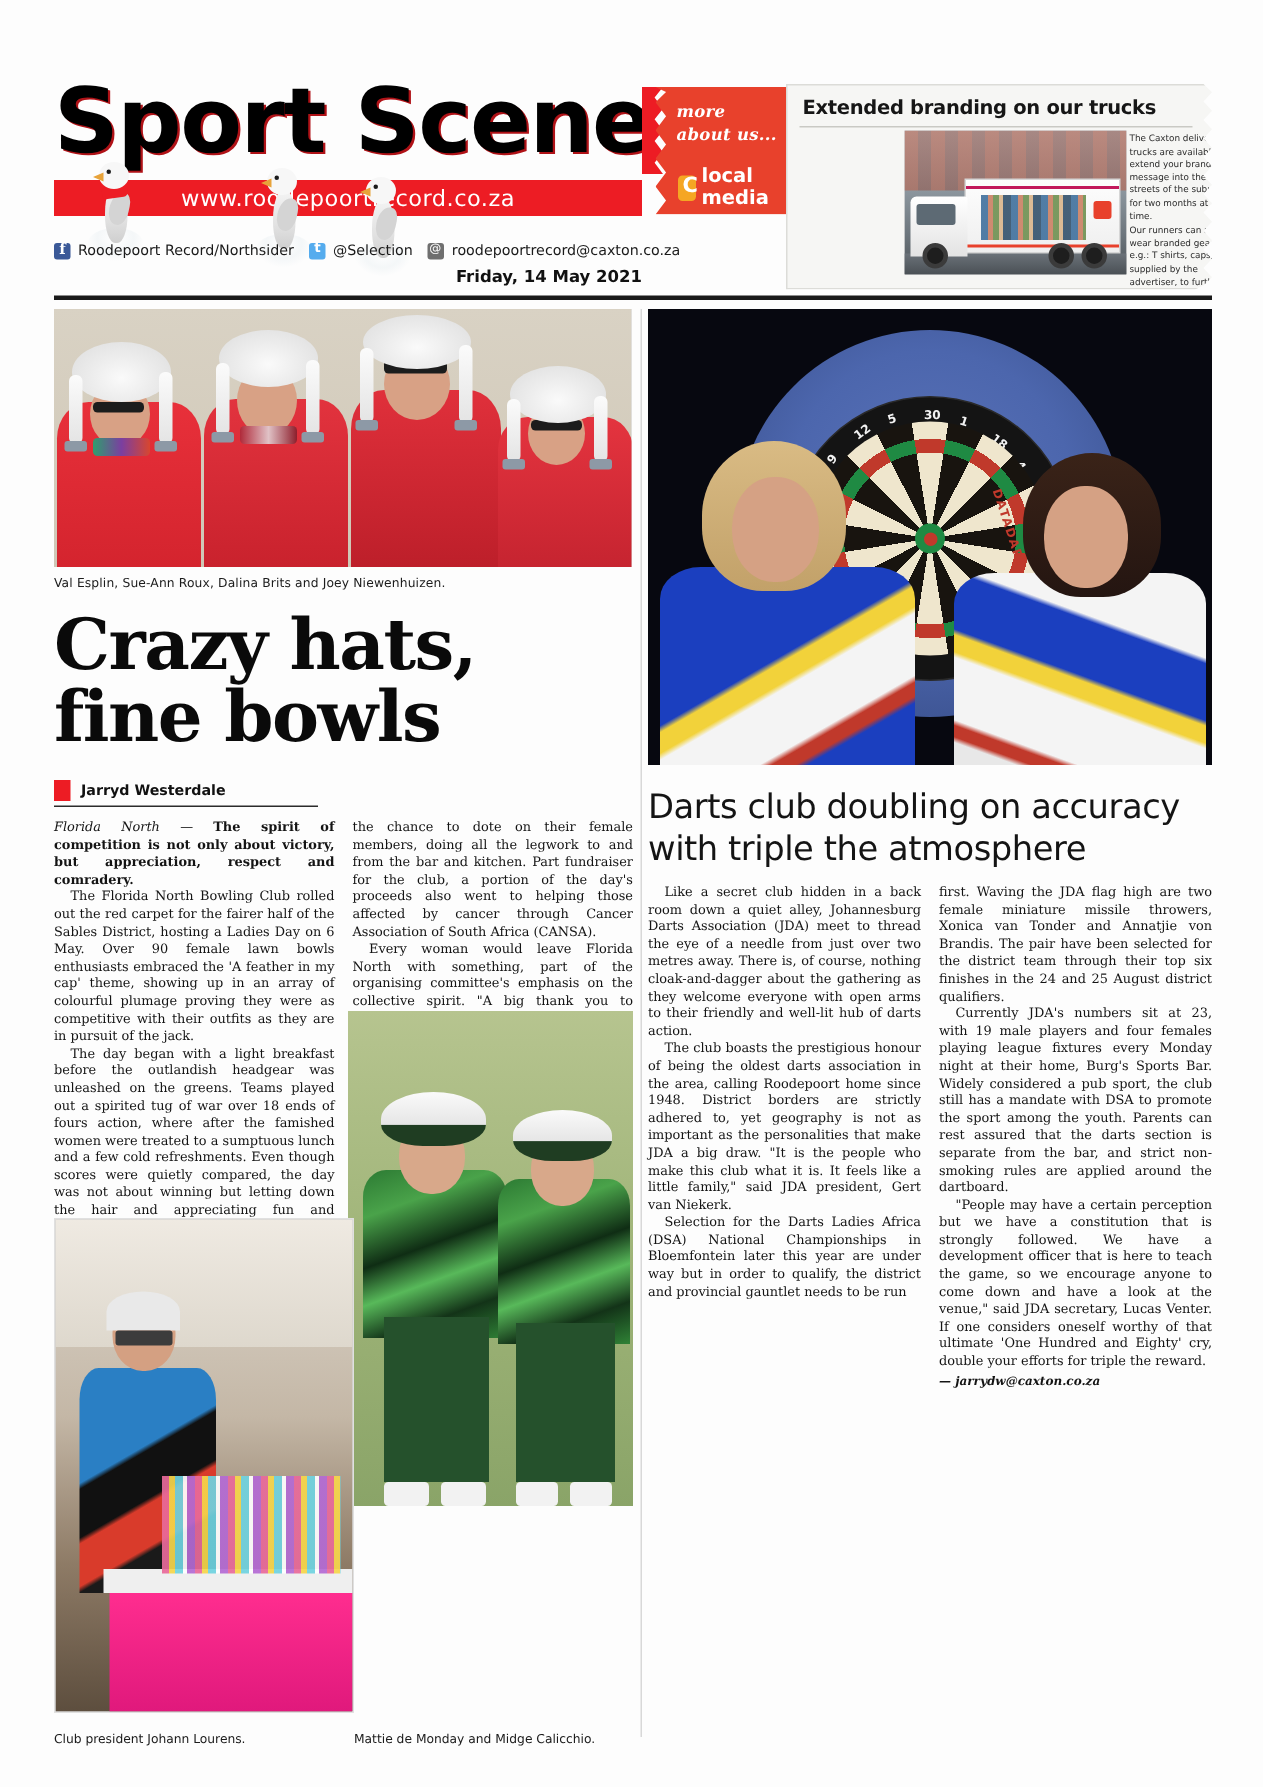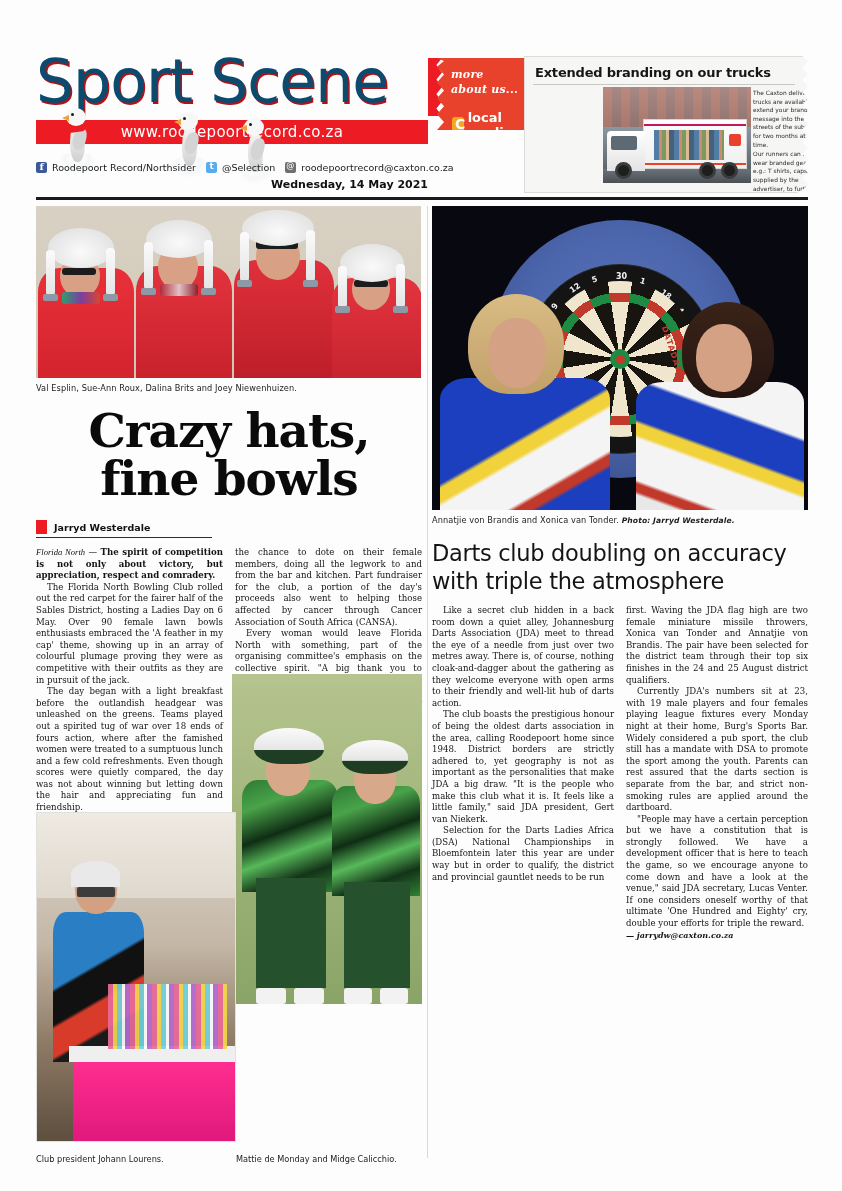--- a/index.html
+++ b/index.html
@@ -30,24 +30,24 @@
   .masthead-left {
     position: absolute;
     left: 0; top: 0;
     width: 392px; height: 146px;
   }
 
   .logo-wordmark {
     position: absolute;
     left: 0; top: 2px;
     font-family: "DejaVu Sans", sans-serif;
-    font-weight: normal;
+    font-weight: bold;
     font-size: 60px;
     letter-spacing: -1px;
-    color: #0c4a6e;
+    color: #000000;
     line-height: 62px;
     text-shadow: 1.5px 1.5px 0 #b01217;
     white-space: nowrap;
   }
 
   .logo-flag {
     position: absolute;
     left: 392px; top: 10px;
     width: 14px; height: 58px;
     background: #ed1c24;
@@ -196,21 +196,21 @@
     position: absolute;
     left: 36px; top: 197px;
     width: 772px; height: 2.5px;
     background: #1a1a1a;
   }
 
   
   .about-flag {
     position: absolute;
     left: 437px; top: 58px;
-    width: 88px; height: 72px;
+    width: 88px; height: 85px;
     background: #e8412c;
     clip-path: polygon(0 0, 100% 0, 100% 100%, 0 100%, 8% 89%, 0 78%, 8% 67%, 0 56%, 8% 45%, 0 34%, 8% 23%, 0 12%, 8% 4%);
     padding: 9px 0 0 14px;
   }
   .about-flag .ln {
     font-family: "DejaVu Serif", serif;
     font-style: italic;
     font-weight: bold;
     font-size: 11px;
     color: #fff;
@@ -508,21 +508,20 @@
 
   
   .headline-serif {
     font-family: "DejaVu Serif", serif;
     font-weight: bold;
     font-size: 47px;
     line-height: 48px;
     letter-spacing: -1px;
     color: #0a0a0a;
     margin-top: 14px;
-    text-align: center;
   }
   .headline-sans {
     font-family: "DejaVu Sans", sans-serif;
     font-weight: normal;
     font-size: 22.5px;
     line-height: 28px;
     color: #141414;
     letter-spacing: -0.3px;
     margin-top: 14px;
   }
@@ -555,21 +554,21 @@
   .bcol-d { width: 182px; }
   .body-text {
     font-family: "DejaVu Serif", serif;
     font-size: 8.6px;
     line-height: 11.6px;
     color: #141414;
     text-align: justify;
   }
   .body-text p { text-indent: 11px; margin: 0; }
   .body-text p.noind { text-indent: 0; }
-  .body-text .lead-place { font-style: italic; font-family: Liberation Serif, serif; }
+  .body-text .lead-place { font-style: italic; }
   .body-text .lead-bold { font-weight: bold; }
   .body-text .sign {
     display: block;
     text-align: right;
     font-style: italic;
     font-weight: bold;
     font-size: 8px;
     margin-top: 2px;
   }
   .body-text .attrib-center {
@@ -639,21 +638,21 @@
         <span class="soc-ico soc-fb"></span>
         <span>Roodepoort Record/Northsider</span>
         <span class="soc-sep"></span>
         <span class="soc-ico soc-tw"></span>
         <span>@Selection</span>
         <span class="soc-sep"></span>
         <span class="soc-ico soc-mail"></span>
         <span>roodepoortrecord@caxton.co.za</span>
       </div>
 
-      <div class="dateline">Wednesday, 14 May 2021</div>
+      <div class="dateline">Friday, 14 May 2021</div>
     </div>
   </div>
 
   <div class="about-flag">
     <div class="ln">more</div>
     <div class="ln">about us...</div>
     <div class="caxton-badge">
       <span class="caxton-c"></span>
       <span class="caxton-label">local media</span>
     </div>
@@ -847,24 +846,20 @@
           <div class="head" style="left:48px; bottom:122px; width:58px; height:70px;"></div>
         </div>
 
         <div class="dart-woman" style="right:4px; width:168px; height:196px;">
           <div class="torso" style="right:0; width:168px; height:128px; background:linear-gradient(200deg,#f4f4f4 0%, #f4f4f4 30%, #1b3fbf 32%, #1b3fbf 52%, #f2d23a 54%, #f2d23a 60%, #f4f4f4 62%, #f4f4f4 84%, #c0392b 86%, #c0392b 90%, #e8e8e8 92%, #e8e8e8 100%);"></div>
           <div class="hair" style="right:30px; bottom:112px; width:92px; height:96px; background:linear-gradient(180deg,#3a2318 0%, #241511 100%);"></div>
           <div class="head" style="right:52px; bottom:118px; width:56px; height:68px;"></div>
         </div>
       </div>
 
-      <div class="photo-caption">
-        <span>Annatjie von Brandis and Xonica van Tonder.</span>
-        <span class="credit">Photo: Jarryd Westerdale.</span>
-      </div>
 
       <div class="headline-sans">
         <div>Darts club doubling on accuracy</div>
         <div>with triple the atmosphere</div>
       </div>
 
       <div class="darts-body-cols">
         <div class="bcol-d">
           <div class="body-text">
             <p>Like a secret club hidden in a back room down a quiet alley, Johannesburg Darts Association (JDA) meet to thread the eye of a needle from just over two metres away. There is, of course, nothing cloak-and-dagger about the gathering as they welcome everyone with open arms to their friendly and well-lit hub of darts action.</p>

